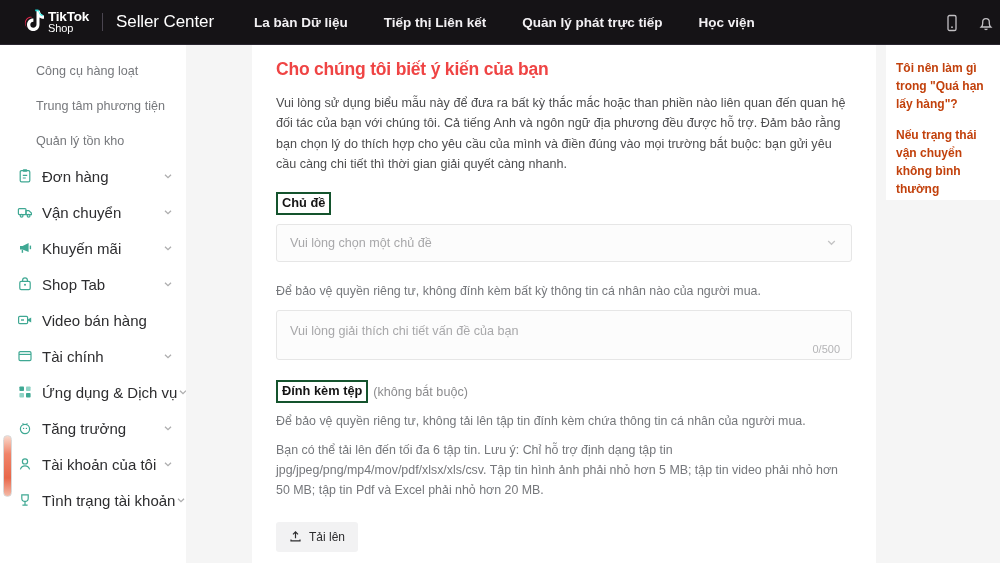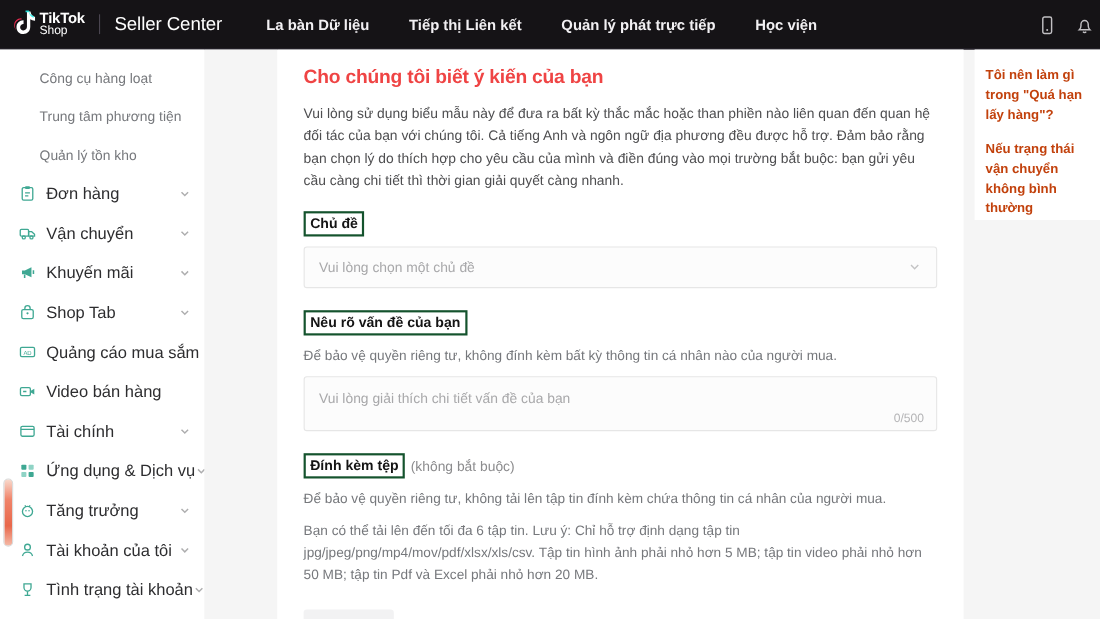--- a/index.html
+++ b/index.html
@@ -14,21 +14,21 @@
   
   .header {
     position: absolute; top: 0; left: 0;
     width: 1000px; height: 45px;
     background: #151316;
     display: flex; align-items: center;
     border-bottom: 1px solid #2a2630;
   }
   .logo-wrap {
     display: flex; align-items: center;
-    padding-left: 10px; gap: 4px;
+    padding-left: 22px; gap: 4px;
   }
   .logo-note { width: 22px; height: 26px; position: relative; }
   .logo-note svg { display: block; }
   .logo-text { display: flex; flex-direction: column; line-height: 1.02; }
   .logo-text .l1 { color: #fff; font-size: 13.5px; font-weight: bold; letter-spacing: -0.2px; }
   .logo-text .l2 { color: #fff; font-size: 11px; font-weight: normal; letter-spacing: -0.1px; }
   .hdr-divider {
     width: 1px; height: 18px; background: #4a4550;
     margin: 0 13px 0 13px;
   }
@@ -279,29 +279,20 @@
         </svg>
       </span>
       <span class="side-lbl">Shop Tab</span>
       <span class="chev">
         <svg width="12" height="12" viewBox="0 0 12 12" fill="none" stroke="#6b6b6d" stroke-width="1.3">
             <path d="M3 4.7 L6 7.7 L9 4.7"></path>
           </svg>
       </span>
     </div>
 
-    <div class="side-row">
-      <span class="side-ico">
-        <svg width="16" height="16" viewBox="0 0 16 16" fill="none" stroke="#3fa893" stroke-width="1.2">
-          <rect x="1.6" y="3.8" width="12.8" height="8.4" rx="1.2"></rect>
-          <text x="8" y="10.4" font-size="5.4" fill="#3fa893" stroke="none" text-anchor="middle" font-family="Liberation Sans, sans-serif">AD</text>
-        </svg>
-      </span>
-      <span class="side-lbl">Quảng cáo mua sắm</span>
-    </div>
 
     <div class="side-row">
       <span class="side-ico">
         <svg width="16" height="16" viewBox="0 0 16 16" fill="none" stroke="#3fa893" stroke-width="1.2">
           <rect x="1.6" y="4.4" width="9" height="7.2" rx="1.2"></rect>
           <path d="M10.6 7.4 L14.2 5.4 v5.2 l-3.6-2 z" fill="#3fa893" stroke="none"></path>
           <path d="M4 8 h3" stroke-width="1.4"></path>
         </svg>
       </span>
       <span class="side-lbl">Video bán hàng</span>
@@ -405,23 +396,20 @@
     </div>
     <div class="select-field">
       <span class="select-ph">Vui lòng chọn một chủ đề</span>
       <span class="select-chev">
         <svg width="13" height="13" viewBox="0 0 13 13" fill="none" stroke="#8c8c8e" stroke-width="1.3">
             <path d="M3.2 5 L6.5 8.3 L9.8 5"></path>
           </svg>
       </span>
     </div>
 
-    <div class="field-label-row">
-      <span class="label-box">Nêu rõ vấn đề của bạn</span>
-    </div>
     <div class="helper">Để bảo vệ quyền riêng tư, không đính kèm bất kỳ thông tin cá nhân nào của người mua.</div>
     <div class="textarea-field">
       <span class="ta-ph">Vui lòng giải thích chi tiết vấn đề của bạn</span>
       <span class="ta-count">0/500</span>
     </div>
 
     <div class="field-label-row">
       <span class="label-box">Đính kèm tệp</span>
       <span class="label-extra">(không bắt buộc)</span>
     </div>

